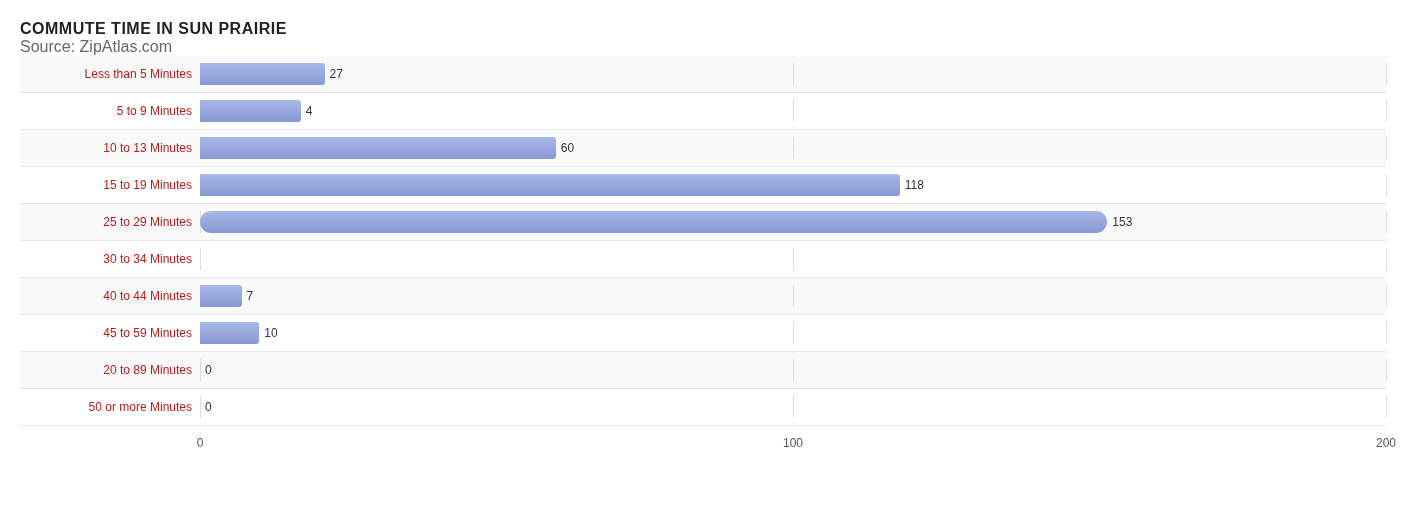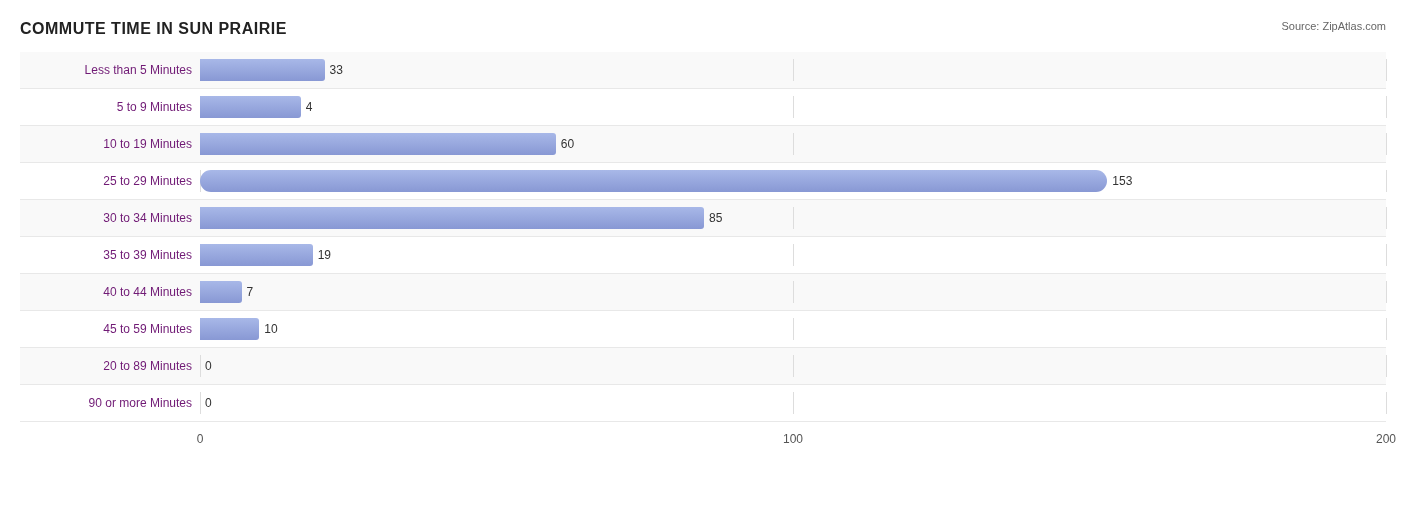--- a/index.html
+++ b/index.html
@@ -12,31 +12,31 @@
     }
     .chart-container {
       width: 1406px;
       padding: 10px 20px 40px 20px;
       position: relative;
     }
     .chart-header {
       display: flex;
       justify-content: space-between;
       align-items: flex-start;
-      margin-bottom: 14px;
+      flex-direction: column;
     }
     .chart-title {
       font-size: 16px;
       font-weight: bold;
       color: #222;
       letter-spacing: 0.5px;
       text-transform: uppercase;
     }
     .chart-source {
-      font-size: 11px;
+      font-size: 16px;
       color: #666;
     }
     .chart-area {
       position: relative;
       width: 100%;
     }
     .bar-row {
       display: flex;
       align-items: center;
       height: 37px;
@@ -46,21 +46,21 @@
     .bar-row:nth-child(odd) {
       background: #f9f9f9;
     }
     .bar-row:nth-child(even) {
       background: #fff;
     }
     .bar-label {
       width: 180px;
       min-width: 180px;
       font-size: 12px;
-      color: #701a75;
+      color: #b91c1c;
       padding-right: 8px;
       text-align: right;
     }
     .bar-track {
       flex: 1;
       position: relative;
       height: 22px;
       display: flex;
       align-items: center;
     }
@@ -117,77 +117,74 @@
 
   <div class="chart-area" id="chart-area">
 
   <div class="bar-row">
         <div class="bar-label">Less than 5 Minutes</div>
         <div class="bar-track">
           <div class="grid-line" style="left: 0%;"></div>
           <div class="grid-line" style="left: 50%;"></div>
           <div class="grid-line" style="left: 100%;"></div>
           <div class="bar-fill" style="width: 10.5%; min-width: 2px;">
-            <span class="bar-value">33</span>
+            <span class="bar-value">27</span>
           </div>
         </div>
       </div>
       <div class="bar-row">
         <div class="bar-label">5 to 9 Minutes</div>
         <div class="bar-track">
           <div class="grid-line" style="left: 0%;"></div>
           <div class="grid-line" style="left: 50%;"></div>
           <div class="grid-line" style="left: 100%;"></div>
           <div class="bar-fill" style="width: 8.5%; min-width: 2px;">
             <span class="bar-value">4</span>
           </div>
         </div>
       </div>
       <div class="bar-row">
-        <div class="bar-label">10 to 19 Minutes</div>
+        <div class="bar-label">10 to 13 Minutes</div>
         <div class="bar-track">
           <div class="grid-line" style="left: 0%;"></div>
           <div class="grid-line" style="left: 50%;"></div>
           <div class="grid-line" style="left: 100%;"></div>
           <div class="bar-fill" style="width: 30%; min-width: 2px;">
             <span class="bar-value">60</span>
           </div>
         </div>
       </div>
       <div class="bar-row">
+        <div class="bar-label">15 to 19 Minutes</div>
+        <div class="bar-track">
+          <div class="grid-line" style="left: 0%;"></div>
+          <div class="grid-line" style="left: 50%;"></div>
+          <div class="grid-line" style="left: 100%;"></div>
+          <div class="bar-fill" style="width: 59%; min-width: 2px;">
+            <span class="bar-value">118</span>
+          </div>
+        </div>
+      </div>
+      <div class="bar-row">
         <div class="bar-label">25 to 29 Minutes</div>
         <div class="bar-track">
           <div class="grid-line" style="left: 0%;"></div>
           <div class="grid-line" style="left: 50%;"></div>
           <div class="grid-line" style="left: 100%;"></div>
           <div class="bar-fill" style="width: 76.5%; min-width: 2px; border-radius: 11px;">
             <span class="bar-value">153</span>
           </div>
         </div>
       </div>
       <div class="bar-row">
         <div class="bar-label">30 to 34 Minutes</div>
         <div class="bar-track">
           <div class="grid-line" style="left: 0%;"></div>
           <div class="grid-line" style="left: 50%;"></div>
           <div class="grid-line" style="left: 100%;"></div>
-          <div class="bar-fill" style="width: 42.5%; min-width: 2px;">
-            <span class="bar-value">85</span>
-          </div>
-        </div>
-      </div>
-      <div class="bar-row">
-        <div class="bar-label">35 to 39 Minutes</div>
-        <div class="bar-track">
-          <div class="grid-line" style="left: 0%;"></div>
-          <div class="grid-line" style="left: 50%;"></div>
-          <div class="grid-line" style="left: 100%;"></div>
-          <div class="bar-fill" style="width: 9.5%; min-width: 2px;">
-            <span class="bar-value">19</span>
-          </div>
         </div>
       </div>
       <div class="bar-row">
         <div class="bar-label">40 to 44 Minutes</div>
         <div class="bar-track">
           <div class="grid-line" style="left: 0%;"></div>
           <div class="grid-line" style="left: 50%;"></div>
           <div class="grid-line" style="left: 100%;"></div>
           <div class="bar-fill" style="width: 3.5%; min-width: 2px;">
             <span class="bar-value">7</span>
@@ -210,21 +207,21 @@
         <div class="bar-track">
           <div class="grid-line" style="left: 0%;"></div>
           <div class="grid-line" style="left: 50%;"></div>
           <div class="grid-line" style="left: 100%;"></div>
           <div class="bar-fill" style="width: 0%; min-width: 0px;">
             <span class="bar-value">0</span>
           </div>
         </div>
       </div>
       <div class="bar-row">
-        <div class="bar-label">90 or more Minutes</div>
+        <div class="bar-label">50 or more Minutes</div>
         <div class="bar-track">
           <div class="grid-line" style="left: 0%;"></div>
           <div class="grid-line" style="left: 50%;"></div>
           <div class="grid-line" style="left: 100%;"></div>
           <div class="bar-fill" style="width: 0%; min-width: 0px;">
             <span class="bar-value">0</span>
           </div>
         </div>
       </div>
     </div>

